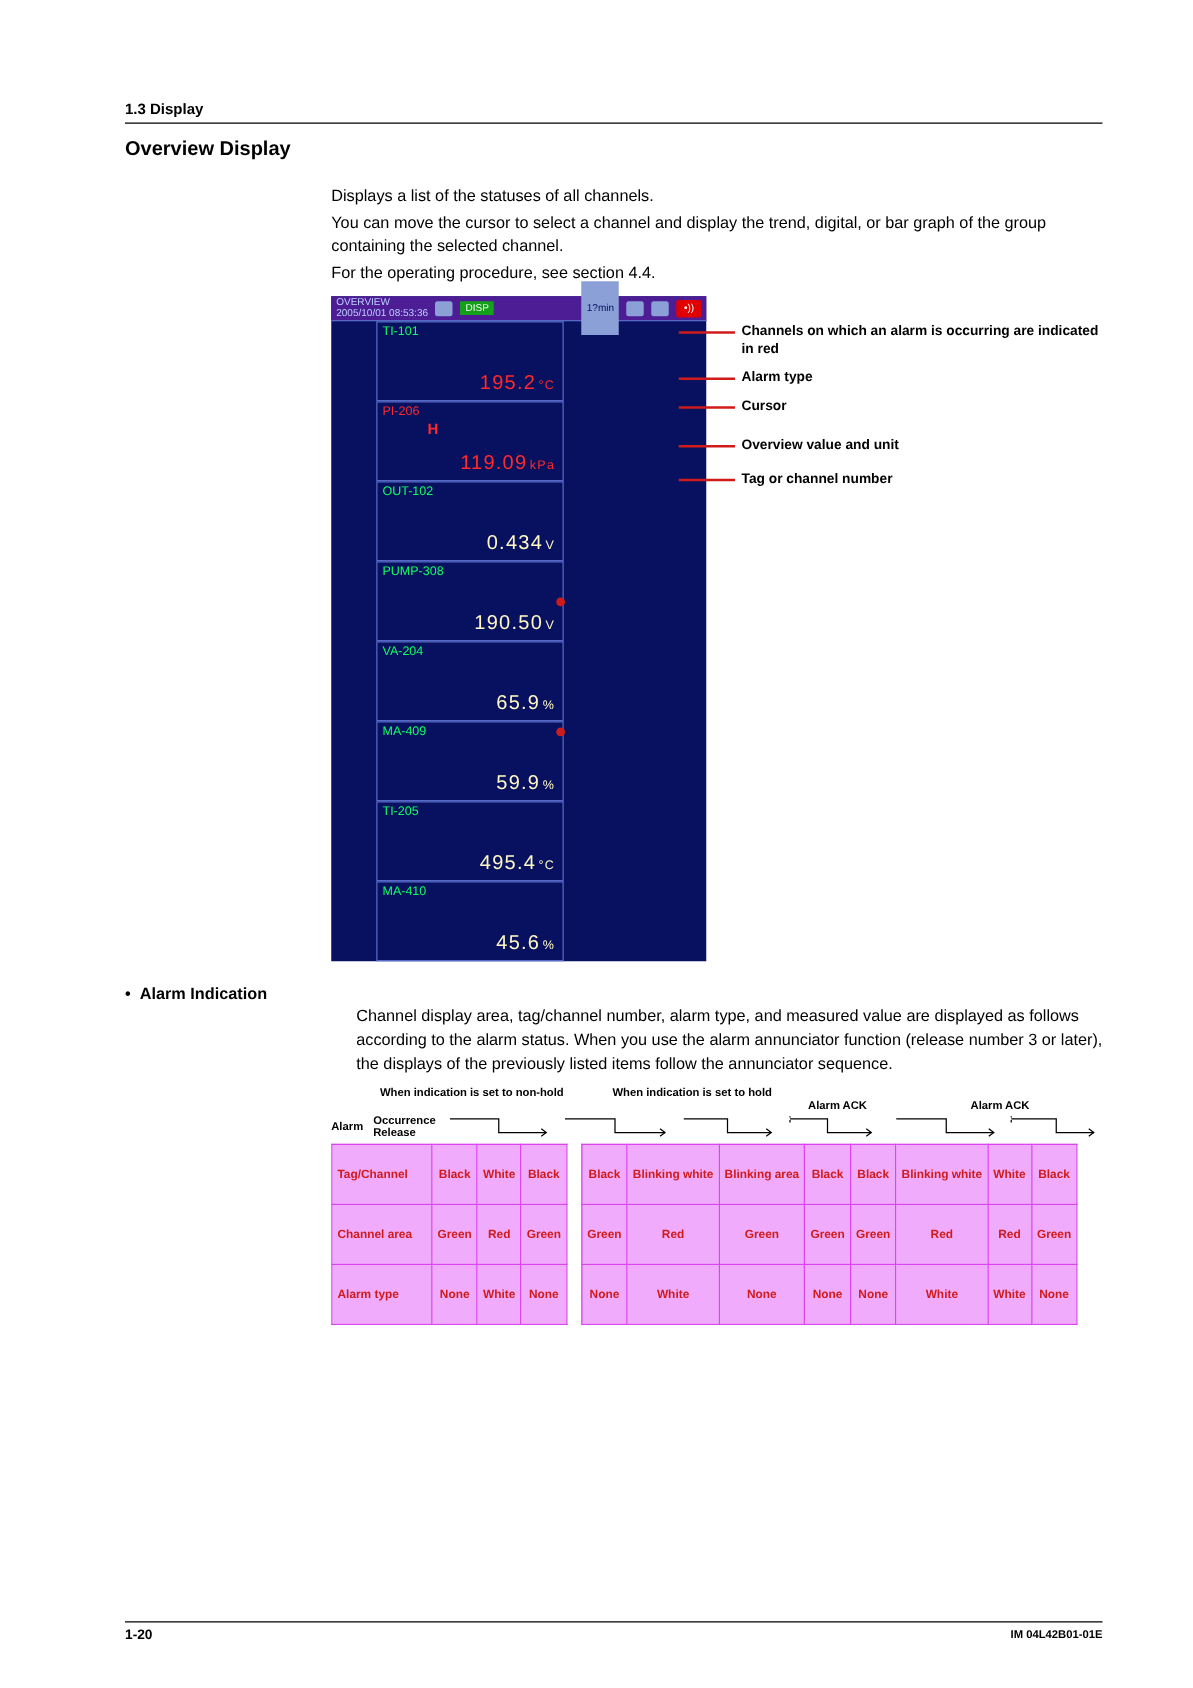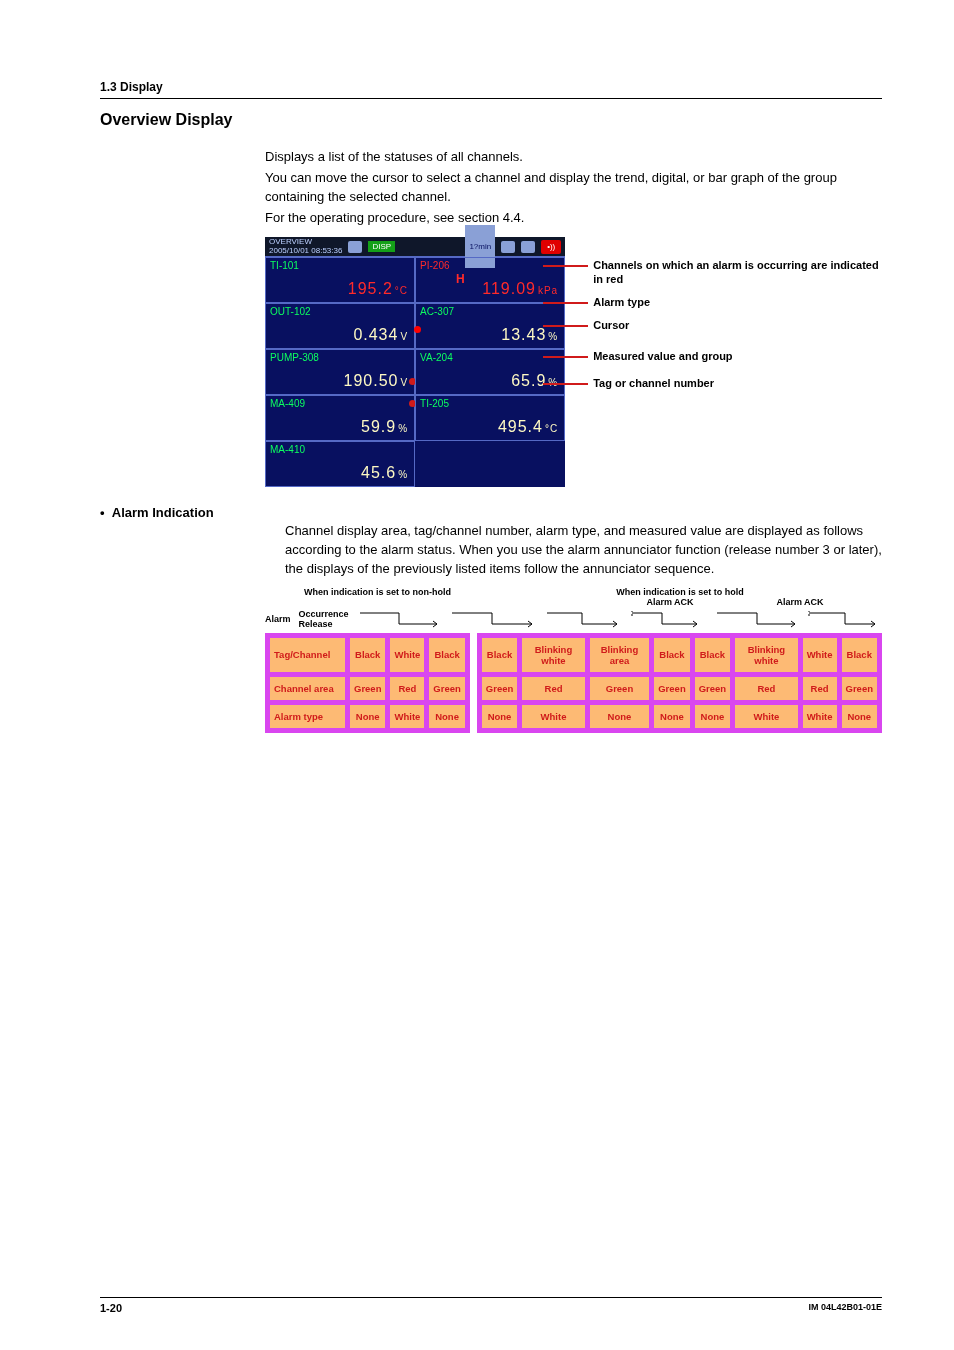--- a/index.html
+++ b/index.html
@@ -44,39 +44,40 @@
   .screenshot {
     width: 330px;
     background: #081060;
     padding: 0;
     position: relative;
   }
   .ss-top {
     display: flex;
     align-items: center;
     height: 20px;
-    background: #0f172a;
+    background: #4c1d95;
     border-bottom: 1px solid #5569c5;
     font-size: 8px;
     color: #fff;
     padding: 0 4px;
     gap: 6px;
   }
   .ss-top .title { color: #bcd0ff; font-size: 8px; line-height:1; }
   .ss-top .dt    { color: #bcd0ff; font-size: 8px; }
   .ss-top .disp  { background:#14a018; color:#fff; padding:1px 4px; font-size:8px; }
   .ss-top .rate  { background:#8aa0d6; color:#081060; padding:17px 4px; font-size:8px; }
   .ss-top .icon  { width:14px; height:12px; background:#8aa0d6; border-radius:2px; }
   .ss-top .alarm-icon { width:20px; height:14px; background:#e00000; border-radius:2px; display:flex; align-items:center; justify-content:center; color:#fff; font-size:8px; }
   .ss-grid { display:flex; flex-wrap:wrap; }
   .ss-cell {
     width: 50%;
-    height: 46px;
+    height: 64px;
     border: 1px solid #5569c5;
     position: relative;
+    margin-left: 36px;
   }
   .ss-cell .tag { position:absolute; top:2px; left:4px; font-size:10px; color:#0cff60; }
   .ss-cell .tag.red { color:#ff2a2a; }
   .ss-cell .alarmtype { position:absolute; top:14px; left:40px; color:#ff2a2a; font-size:12px; font-weight:bold; }
   .ss-cell .val { position:absolute; bottom:4px; right:6px; font-size:16px; letter-spacing:1px; }
   .ss-cell .val .unit { font-size:10px; margin-left:2px; }
   .ss-cell .red  { color:#ff2a2a; }
   .ss-cell .yel  { color:#fef9c3; }
   .ss-cell .cursor-dot { position:absolute; top:22px; left:-2px; width:7px; height:7px; background:#ff0000; border-radius:50%; }
   .ss-cell .meas-dot   { position:absolute; top:28px; right:-2px; width:7px; height:7px; background:#d01b1b; border-radius:50%; }
@@ -94,33 +95,33 @@
 
   
   .alarm-table-wrap {
     margin-left: 165px;
     margin-top: 8px;
     font-size: 9px;
     position: relative;
   }
   .top-labels { display: flex; font-weight: bold; text-align: center; }
   .top-labels .lbl1 { width: 225px; text-align: center; }
-  .top-labels .lbl2 { width: 380px; text-align: center; }
+  .top-labels .lbl2 { width: 380px; text-align: left; }
   .sub-labels { display: flex; font-weight: bold; text-align: center; }
   .sub-labels .pad { width: 340px; }
   .sub-labels .sub { width: 130px; text-align:center; }
 
   .alarm-table { border-collapse: collapse; margin-top: 4px; }
   .alarm-table td, .alarm-table th {
-    border: 5px solid #d946ef;
-    padding: 6px 4px;
+    border: 1px solid #d946ef;
+    padding: 18px 4px;
     text-align: center;
     color: #d01b1b;
     font-weight: bold;
-    background: #fdba74;
+    background: #f0abfc;
     font-size: 9.5px;
   }
   .alarm-table .rowlbl {
     text-align: left;
     padding-left: 4px;
     width: 80px;
   }
   .alarm-table .vgap { border-top:none; border-bottom:none; width:12px; padding:0; background:transparent; border-left:none; border-right:none; }
   .alarm-table .dashed { border-left-style: dashed; }
 
@@ -176,25 +177,20 @@
         <div class="ss-cell">
           <span class="tag red">PI-206</span>
           <span class="alarmtype">H</span>
           <span class="val red"><span>119.09</span><span class="unit">kPa</span></span>
         </div>
 
         <div class="ss-cell">
           <span class="tag">OUT-102</span>
           <span class="val yel"><span>0.434</span><span class="unit">V</span></span>
         </div>
-        <div class="ss-cell">
-          <span class="cursor-dot"></span>
-          <span class="tag">AC-307</span>
-          <span class="val yel"><span>13.43</span><span class="unit">%</span></span>
-        </div>
 
         <div class="ss-cell">
           <span class="tag">PUMP-308</span>
           <span class="meas-dot"></span>
           <span class="val yel"><span>190.50</span><span class="unit">V</span></span>
         </div>
 
         <div class="ss-cell">
           <span class="tag">VA-204</span>
           <span class="val yel"><span>65.9</span><span class="unit">%</span></span>
@@ -213,21 +209,21 @@
           <span class="tag">MA-410</span>
           <span class="val yel"><span>45.6</span><span class="unit">%</span></span>
         </div>
       </div>
     </div>
 
     <div class="callouts">
       <div class="item" style="margin-top:22px;"><span class="line"></span><span>Channels on which an alarm is occurring are indicated in red</span></div>
       <div class="item" style="margin-top:8px;"><span class="line"></span><span>Alarm type</span></div>
       <div class="item" style="margin-top:2px;"><span class="line"></span><span>Cursor</span></div>
-      <div class="item" style="margin-top:18px;"><span class="line"></span><span>Measured value and group</span></div>
+      <div class="item" style="margin-top:18px;"><span class="line"></span><span>Overview value and unit</span></div>
       <div class="item" style="margin-top:14px;"><span class="line"></span><span>Tag or channel number</span></div>
     </div>
   </div>
 
   <div class="subhead">
     <span>•</span>&nbsp;&nbsp;<span>Alarm Indication</span>
   </div>
   <div class="body-block" style="margin-left:185px; margin-top:2px;">
     <p>Channel display area, tag/channel number, alarm type, and measured value are displayed as follows according to the alarm status. When you use the alarm annunciator function (release number 3 or later), the displays of the previously listed items follow the annunciator sequence.</p>
   </div>

